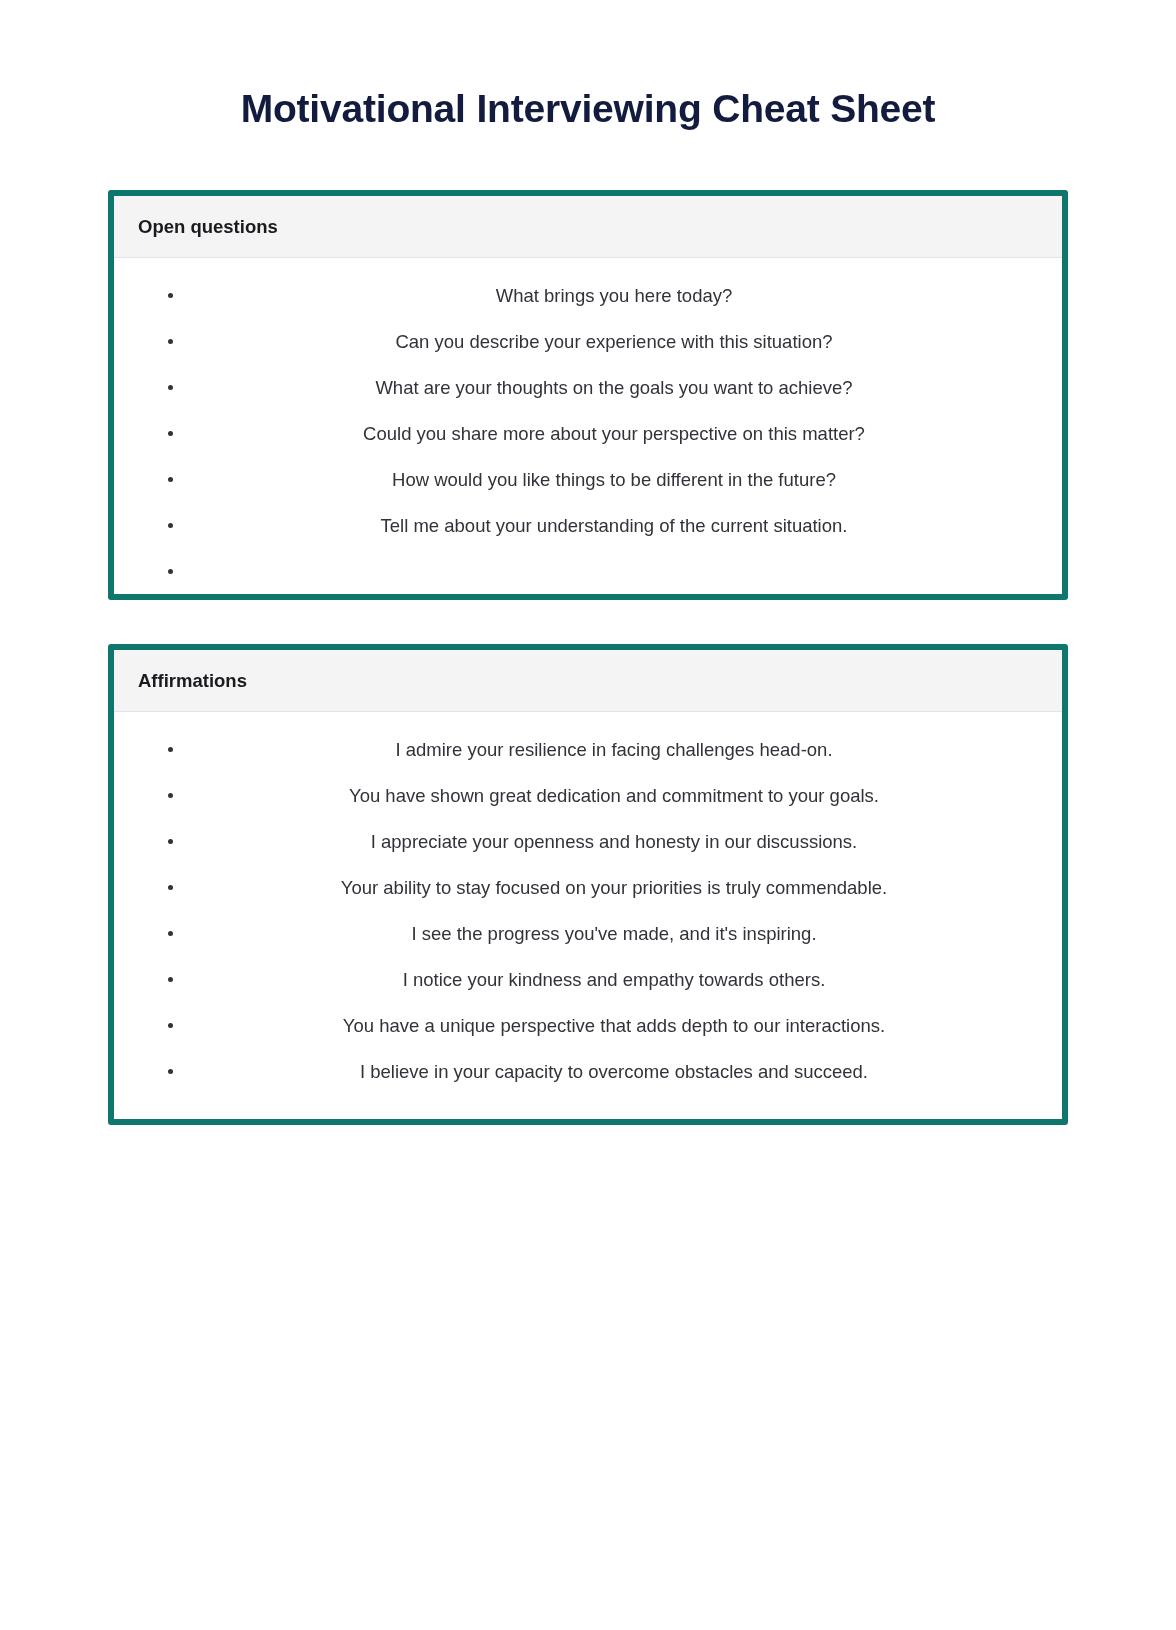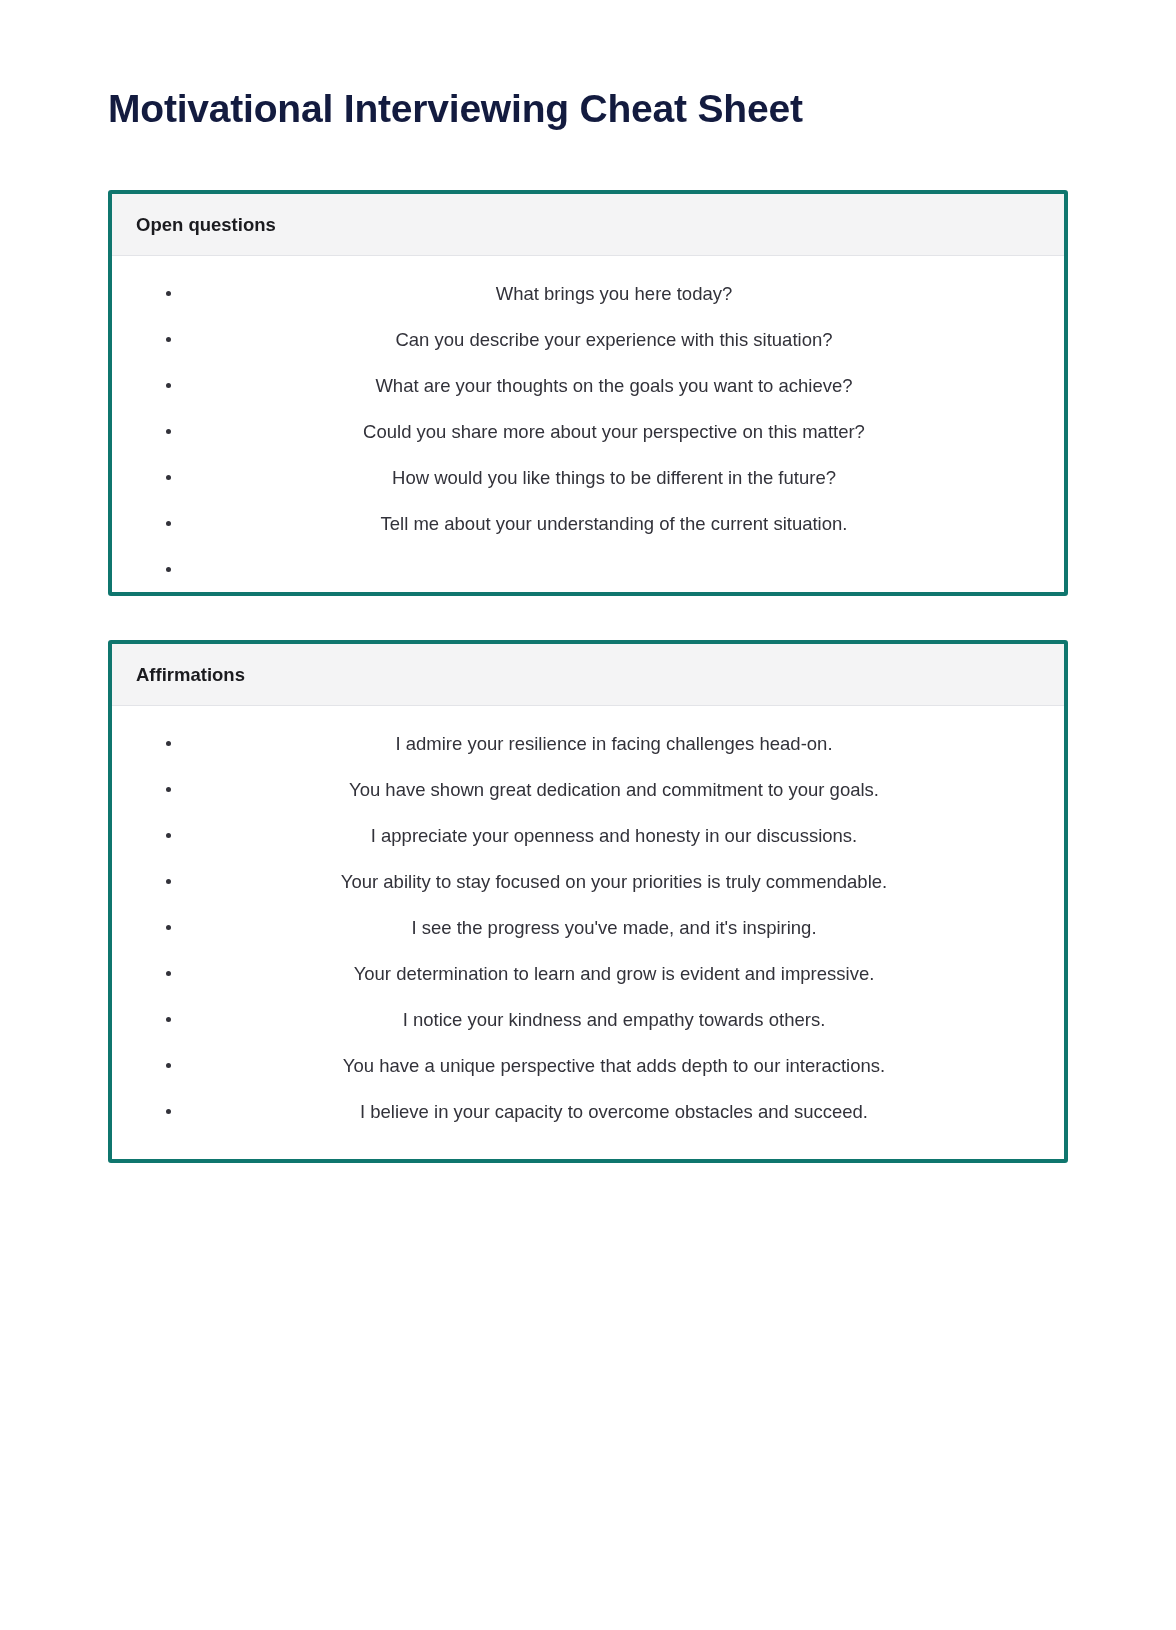--- a/index.html
+++ b/index.html
@@ -18,26 +18,26 @@
     width: 1176px;
     min-height: 1630px;
     padding: 86px 108px 60px 108px;
     background: #ffffff;
   }
   .doc-title {
     font-size: 39px;
     line-height: 1.18;
     font-weight: bold;
     color: #131b3f;
-    text-align: left;
+    text-align: center;
     margin: 0 0 58px 0;
     letter-spacing: -0.2px;
   }
   .card {
-    border: 4px solid #0f766e;
+    border: 6px solid #0f766e;
     border-radius: 3px;
     background: #ffffff;
     margin-bottom: 44px;
   }
   .card-header {
     background: #f4f4f5;
     border-bottom: 1px solid #e3e4e8;
     padding: 20px 24px 19px 24px;
   }
   .card-header-title {
@@ -105,21 +105,20 @@
     <div class="card-header">
       <div class="card-header-title">Affirmations</div>
     </div>
     <div class="card-body">
       <ul class="item-list">
         <li><span class="bullet"></span><span>I admire your resilience in facing challenges head-on.</span></li>
         <li><span class="bullet"></span><span>You have shown great dedication and commitment to your goals.</span></li>
         <li><span class="bullet"></span><span>I appreciate your openness and honesty in our discussions.</span></li>
         <li><span class="bullet"></span><span>Your ability to stay focused on your priorities is truly commendable.</span></li>
         <li><span class="bullet"></span><span>I see the progress you've made, and it's inspiring.</span></li>
-        <li><span class="bullet"></span><span>Your determination to learn and grow is evident and impressive.</span></li>
         <li><span class="bullet"></span><span>I notice your kindness and empathy towards others.</span></li>
         <li><span class="bullet"></span><span>You have a unique perspective that adds depth to our interactions.</span></li>
         <li><span class="bullet"></span><span>I believe in your capacity to overcome obstacles and succeed.</span></li>
       </ul>
     </div>
   </section>
 
 </div>
 
 </body></html>

